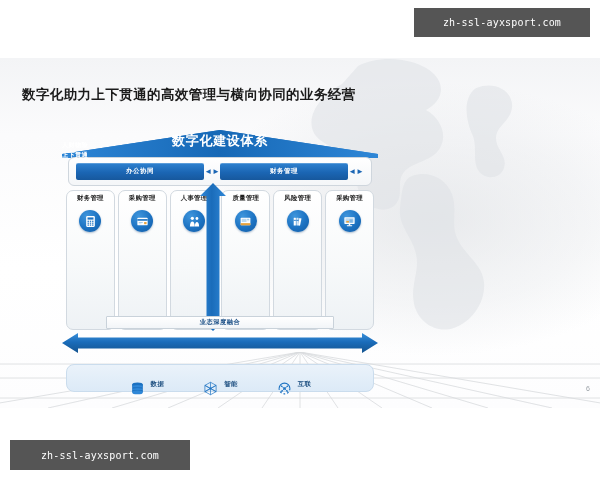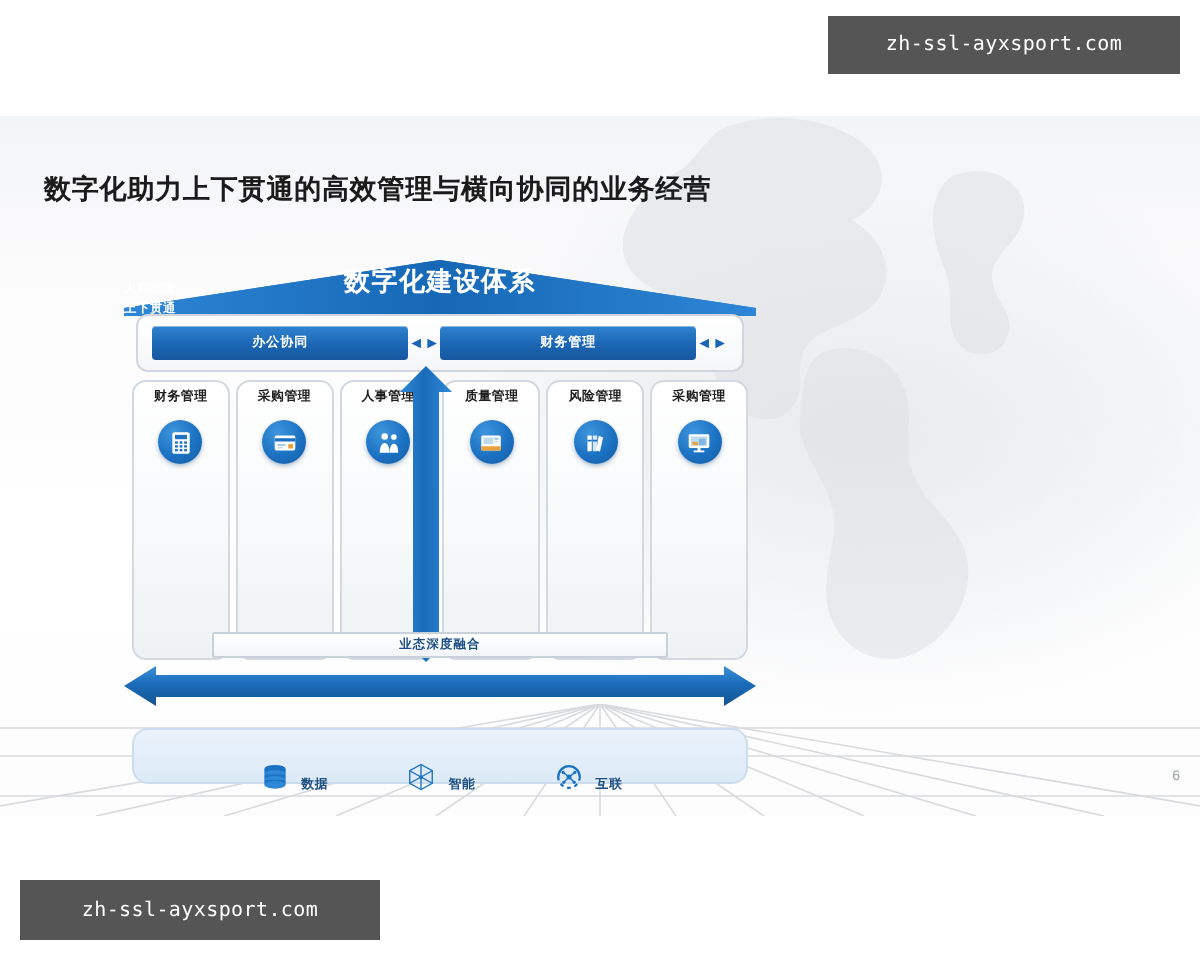--- a/index.html
+++ b/index.html
@@ -119,21 +119,21 @@
     font-size:7px; font-weight:700; color:#ffffff; letter-spacing:.9px;
   }
 
   
   .foundation {
     position:absolute; left:4px; top:236px; width:308px; height:28px;
     background:linear-gradient(180deg,#eaf2fa 0%, #dceaf7 100%);
     border:1px solid #cadced; border-radius:8px;
     display:flex; align-items:center; justify-content:center; gap:38px;
   }
-  .fnd-item { display:flex; align-items:flex-end; gap:5px;margin-top:21px; }
+  .fnd-item { display:flex; align-items:flex-start; gap:5px;margin-top:21px; }
   .fnd-icon { width:17px; height:17px; display:flex; align-items:center; justify-content:center; }
   .fnd-icon svg { width:15px; height:15px; display:block; }
   .fnd-label {
     font-family:"DejaVu Serif","Liberation Serif",serif;
     font-size:6.4px; font-weight:700; color:#1d4f80; letter-spacing:.4px;
   }
 
   
   .bullets { position:absolute; left:385px; top:95px; width:200px; }
   .bullet { display:flex; align-items:center; gap:7px; height:16px; margin-bottom:31px; }

